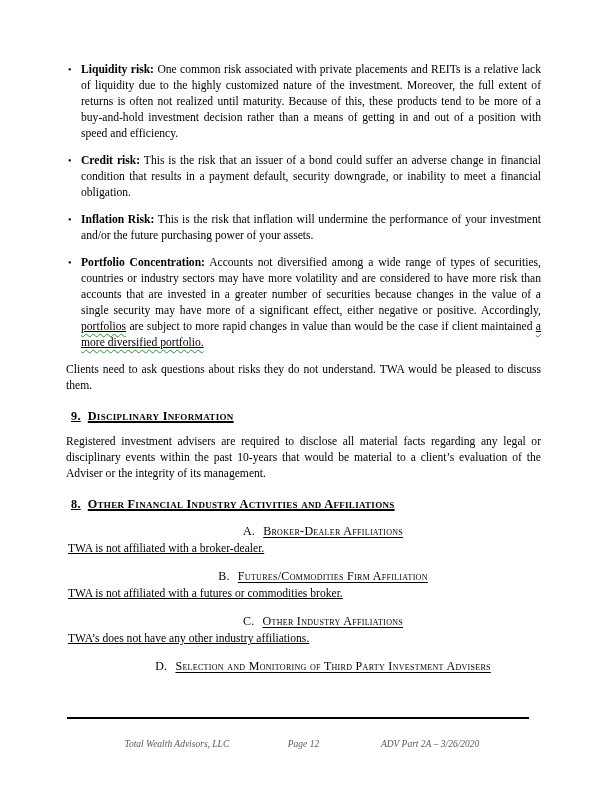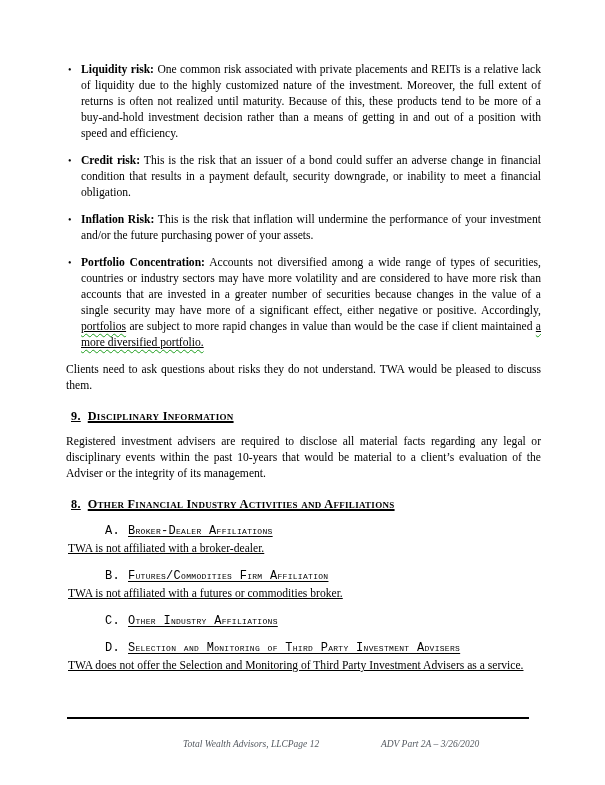--- a/index.html
+++ b/index.html
@@ -65,22 +65,21 @@
     text-decoration: underline;
     text-underline-offset: 2px;
   }
   
   .h-sub {
     margin: 11px 0 1px 0;
     padding-left: 39px;
     font-size: 12px;
     font-variant: small-caps;
     letter-spacing: 0.3px;
-    text-align: left;
-    font-family: Liberation Mono, monospace;
+    text-align: center;
   }
   .h-sub .sub-letter { font-variant: normal; }
   .h-sub .sub-title {
     margin-left: 8px;
     text-decoration: underline;
     text-underline-offset: 2px;
   }
   .sub-text { margin: 2px; text-decoration: underline; }
   
   .footer-rule {
@@ -91,21 +90,21 @@
   }
   .footer {
     position: absolute;
     left: 66px; right: 64px; top: 739px;
     display: grid;
     grid-template-columns: 1fr auto 1fr;
     font-size: 9.5px;
     font-style: italic;
     color: #555a61;
   }
-  .footer .f-left  { text-align: right; }
+  .footer .f-left  { text-align: center; }
   .footer .f-center{ text-align: right; }
   .footer .f-right { text-align: center; }
 </style>
 </head>
 <body>
 
 <div class="page">
   <div class="content">
 
     <div class="bullet">
@@ -145,25 +144,25 @@
     <p class="sub-text">TWA is not affiliated with a broker-dealer.</p>
 
     <div class="h-sub">
       <span class="sub-letter">B.</span><span class="sub-title">Futures/Commodities Firm Affiliation</span>
     </div>
     <p class="sub-text">TWA is not affiliated with a futures or commodities broker.</p>
 
     <div class="h-sub">
       <span class="sub-letter">C.</span><span class="sub-title">Other Industry Affiliations</span>
     </div>
+    <p class="sub-text">TWA’s does not have any other industry affiliations.</p>
 
     <div class="h-sub">
       <span class="sub-letter">D.</span><span class="sub-title">Selection and Monitoring of Third Party Investment Advisers</span>
     </div>
-    <p class="sub-text">TWA does not offer the Selection and Monitoring of Third Party Investment Advisers as a service.</p>
 
   </div>
 
   <div class="footer-rule"></div>
   <div class="footer">
     <span class="f-left">Total Wealth Advisors, LLC</span>
     <span class="f-center">Page 12</span>
     <span class="f-right">ADV Part 2A – 3/26/2020</span>
   </div>
 </div>

